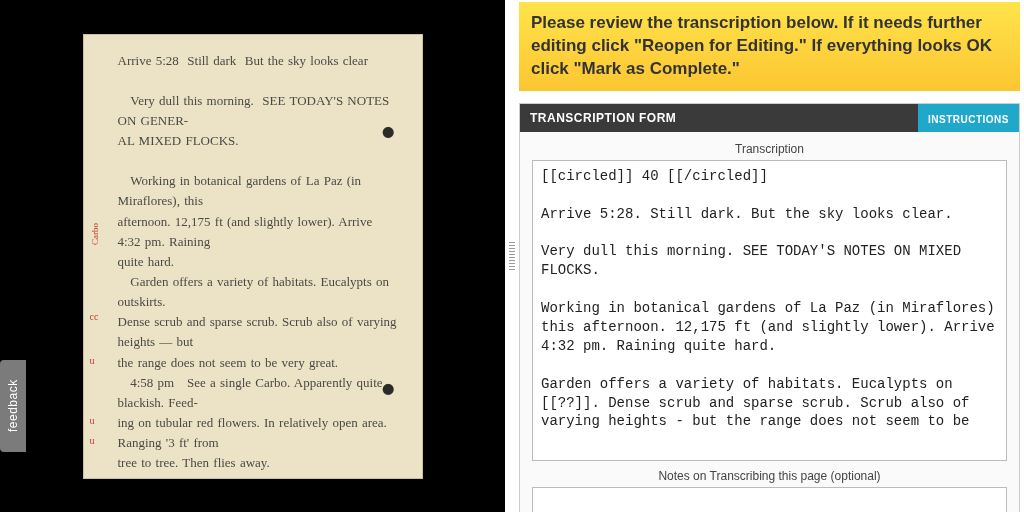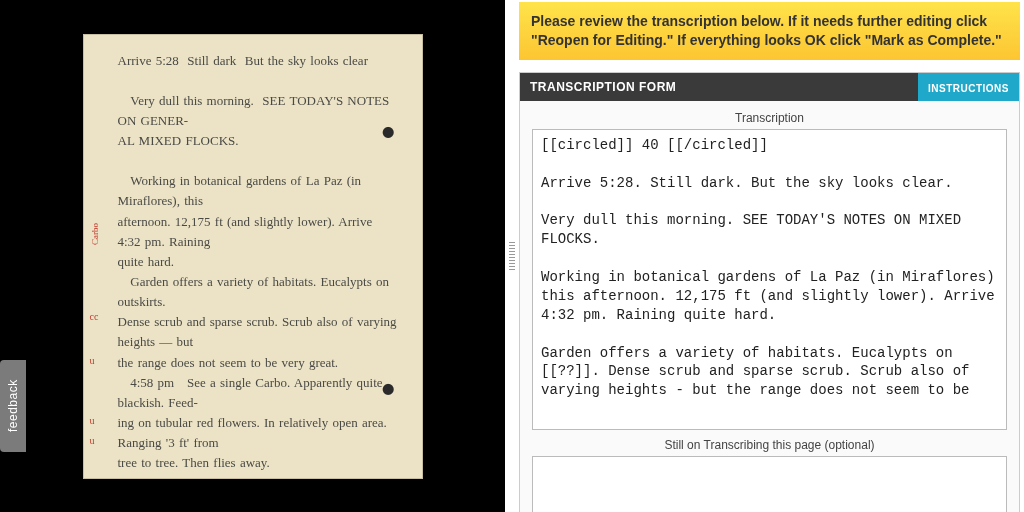--- a/index.html
+++ b/index.html
@@ -84,21 +84,21 @@
   
   .right {
     flex: 1; height: 100%;
     display: flex; flex-direction: column;
     padding: 2px 4px 2px 0;
   }
   .alert {
     background: #fdd835;
     background: linear-gradient(#ffe34a,#fbc02d 120%);
     color: #333;
-    font-size: 14px;
+    font-size: 17px;
     font-weight: bold;
     padding: 10px 12px;
     line-height: 1.35;
     margin-bottom: 12px;
   }
   .form-card {
     flex: 1;
     border: 1px solid #ccc;
     background: #fafafa;
     display: flex; flex-direction: column;
@@ -228,21 +228,21 @@
         <textarea class="transcription-area" style="">[[circled]] 40 [[/circled]]
 
 Arrive 5:28. Still dark. But the sky looks clear.
 
 Very dull this morning. SEE TODAY'S NOTES ON MIXED FLOCKS.
 
 Working in botanical gardens of La Paz (in Miraflores) this afternoon. 12,175 ft (and slightly lower). Arrive 4:32 pm. Raining quite hard.
 
 Garden offers a variety of habitats. Eucalypts on [[??]]. Dense scrub and sparse scrub. Scrub also of varying heights - but the range does not seem to be</textarea>
         <div class="spacer8"></div>
-        <div class="field-label">Still on Transcribing this page (optional)</div>
+        <div class="field-label">Notes on Transcribing this page (optional)</div>
         <textarea class="notes-area" style=""></textarea>
       </div>
       <div class="actions">
         <button class="btn btn-reopen">Reopen for Editing</button>
         <span class="or-text">OR</span>
         <button class="btn btn-complete">Mark as Complete</button>
       </div>
     </div>
 
     <div class="filterbar">

